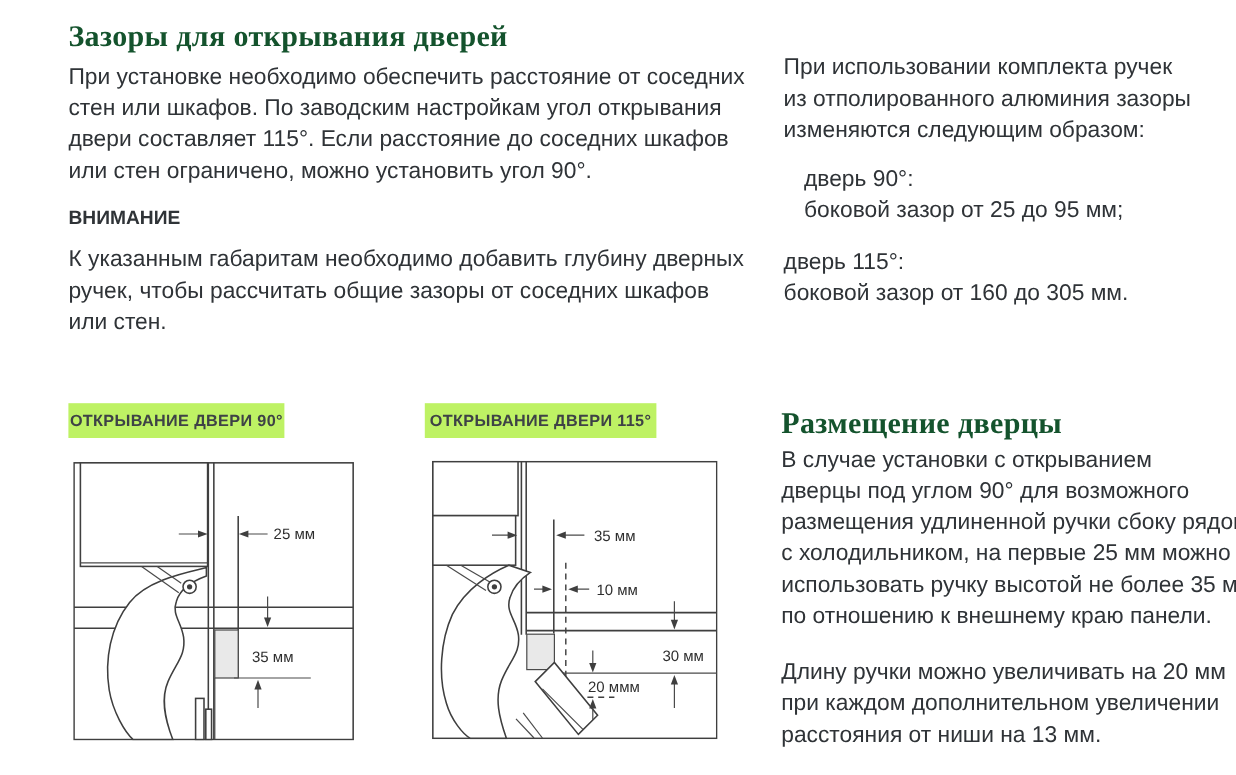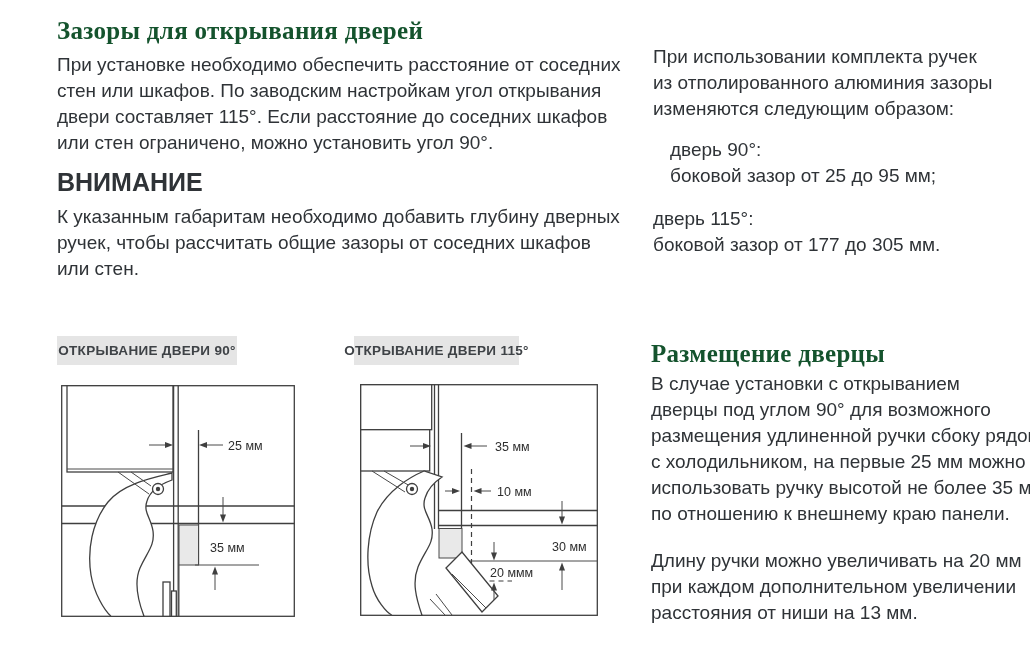--- a/index.html
+++ b/index.html
@@ -20,28 +20,28 @@
     color: #14532d;
     white-space: pre;
   }
   .body-text {
     font-size: 19px;
     line-height: 26px;
     white-space: pre;
     color: #2f3337;
   }
   .warning-title {
-    font-size: 25px;
+    font-size: 16px;
     line-height: 27.5px;
     font-weight: 700;
     white-space: pre;
     color: #2f3337;
   }
   .diagram-label {
-    background: #e5e5e5;
+    background: #bef264;
     color: #3e4246;
     font-size: 13.5px;
     font-weight: 700;
     letter-spacing: 0.3px;
     display: flex;
     align-items: center;
     justify-content: center;
     white-space: pre;
   }
   svg { display: block; }
@@ -74,25 +74,25 @@
 или стен.</div>
 
 <div class="body-text abs" style="left:653px; top:44px;">При использовании комплекта ручек
 из отполированного алюминия зазоры
 изменяются следующим образом:</div>
 
 <div class="body-text abs" style="left:670px; top:137px;">дверь 90°:
 боковой зазор от 25 до 95 мм;</div>
 
 <div class="body-text abs" style="left:653px; top:206px;">дверь 115°:
-боковой зазор от 177 до 305 мм.</div>
+боковой зазор от 160 до 305 мм.</div>
 
 <div class="diagram-label abs" style="left:57px; top:336px; width:180px; height:29px;">ОТКРЫВАНИЕ ДВЕРИ 90°</div>
 
-<div class="diagram-label abs" style="left:354px; top:336px; width:165px; height:29px;">ОТКРЫВАНИЕ ДВЕРИ 115°</div>
+<div class="diagram-label abs" style="left:354px; top:336px; width:193px; height:29px;">ОТКРЫВАНИЕ ДВЕРИ 115°</div>
 
 <svg class="abs" style="left:61px; top:385px;" width="234" height="232" viewBox="0 0 234 232">
 
   <rect class="shape" x="0.7" y="0.7" width="232.6" height="230.6"></rect>
 
   <rect class="shape" x="6" y="0.7" width="106" height="86.3"></rect>
   <line class="lnt" x1="6" y1="84" x2="112" y2="84"></line>
 
   <line class="ln" x1="112.6" y1="0.7" x2="112.6" y2="231.3"></line>
   <line class="ln" x1="117.2" y1="0.7" x2="117.2" y2="231.3"></line>

